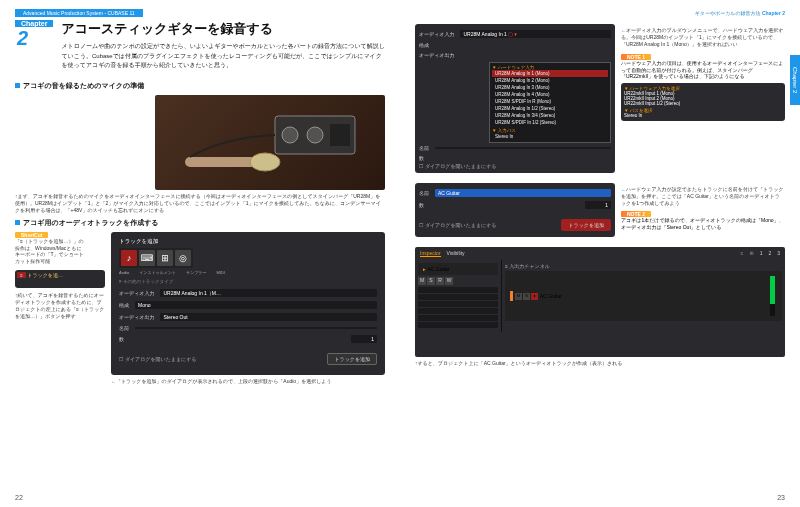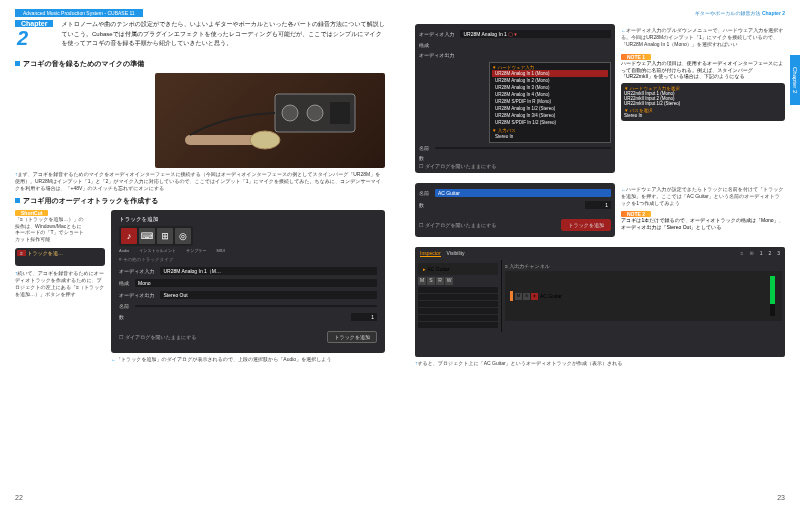--- a/index.html
+++ b/index.html
@@ -54,20 +54,21 @@
 <div class="spread">
 
   <div class="page">
     <div class="hdr"><span class="chip">Advanced Music Production System - CUBASE 11</span></div>
     <div style="display:flex;gap:8px;align-items:flex-start;margin-top:4px">
       <div class="badge">
         <span class="chap">Chapter</span><br>
         <span class="num">2</span>
       </div>
       <div style="flex:1">
+        <h1>アコースティックギターを録音する</h1>
         <div class="lead">メトロノームや曲のテンポの設定ができたら、いよいよギターやボーカルといった各パートの録音方法について解説していこう。Cubaseでは付属のプラグインエフェクトを使ったレコーディングも可能だが、ここではシンプルにマイクを使ってアコギの音を録る手順から紹介していきたいと思う。</div>
       </div>
     </div>
 
     <div class="sub">アコギの音を録るためのマイクの準備</div>
     <div style="display:flex;justify-content:flex-end">
       <div class="photo">
         <svg width="210" height="80">
             <rect x="110" y="14" width="80" height="38" rx="3" fill="#333" stroke="#888"></rect>
             <circle cx="125" cy="33" r="8" fill="#555" stroke="#999"></circle>

